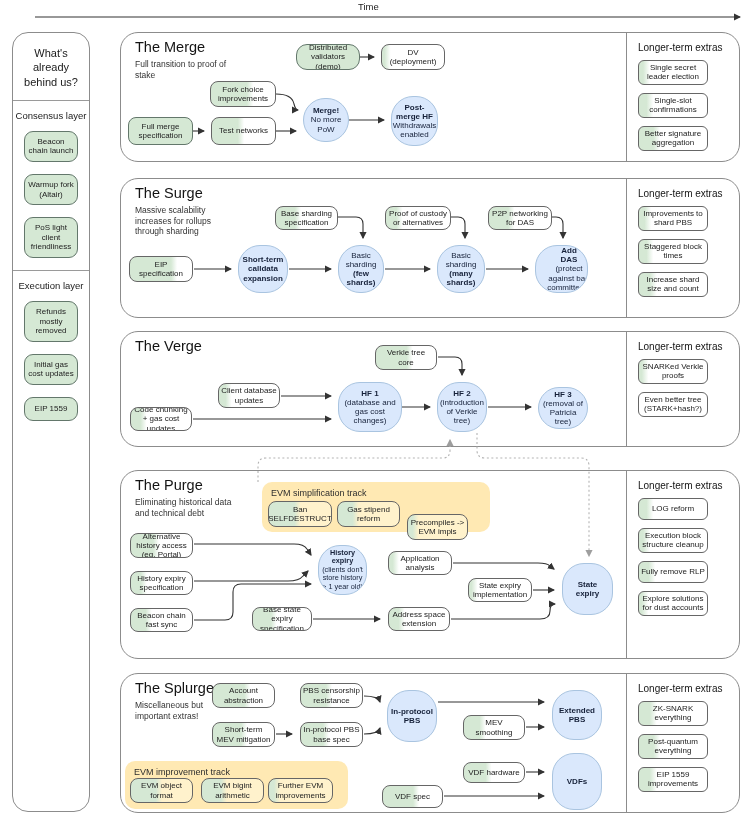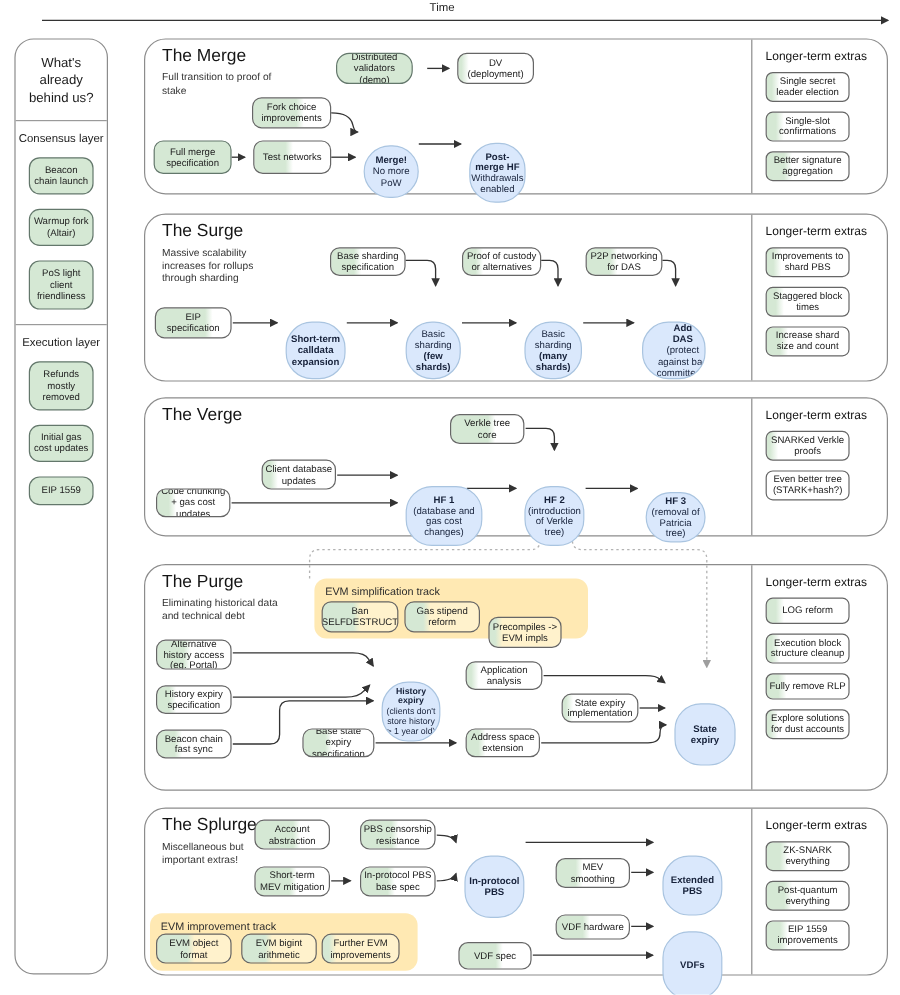--- a/index.html
+++ b/index.html
@@ -36,21 +36,21 @@
   
   #edges{position:absolute;left:0;top:0;z-index:2;}
   #edges path.solid{fill:none;stroke:#333;stroke-width:1.1px;}
   #edges path.dotted{fill:none;stroke:#b3b3b3;stroke-width:1.1px;stroke-dasharray:2 2.5;}
   #edges line.axis{stroke:#333;stroke-width:1.1px;}
 
   
   .node{position:absolute;border:1px solid #666;border-radius:8px;display:flex;flex-direction:column;
     align-items:center;justify-content:center;text-align:center;font-size:8px;line-height:1.15;
     color:#222;padding:2px;box-sizing:border-box;overflow:hidden;z-index:3;}
-  .node.milestone{background:#dae8fc;border-color:#a9c4e0;border-radius:22px;color:#16213a;margin-top:23px;}
+  .node.milestone{background:#dae8fc;border-color:#a9c4e0;border-radius:22px;color:#16213a;}
   .node.done{border-color:#63776b;}
   .node.small{font-size:7.3px;}
   .node .b{font-weight:bold;}
 </style>
 </head>
 <body>
 
 <div id="stage">
 
   <div class="time-label">Time</div>
@@ -177,21 +177,21 @@
     <path class="solid" d="M438 702 L544 702" marker-end="url(#arr)"></path>
     <path class="solid" d="M526 727 L544 727" marker-end="url(#arr)"></path>
     <path class="solid" d="M526 772 L544 772" marker-end="url(#arr)"></path>
     <path class="solid" d="M444 796 L544 796" marker-end="url(#arr)"></path>
 
     <path class="dotted" d="M258 482 L258 466 Q258 458 266 458 L443 458 Q450 458 450 450 L450 440" marker-end="url(#arrg)"></path>
     <path class="dotted" d="M477 433 L477 450 Q477 458 485 458 L581 458 Q589 458 589 466 L589 556" marker-end="url(#arrg)"></path>
   </svg>
 
   <div id="nodes">
-      <div class="node done" style="left: 280px; top: 44px; width: 64px; height: 26px; background: rgb(213, 232, 212); border-radius: 11px;">
+      <div class="node done" style="left: 296px; top: 44px; width: 64px; height: 26px; background: rgb(213, 232, 212); border-radius: 11px;">
         <div class="n">Distributed validators (demo)</div>
       </div>
       <div class="node wip" style="left: 381px; top: 44px; width: 64px; height: 26px; background: linear-gradient(90deg, rgb(213, 232, 212) 4%, rgb(255, 255, 255) 14%);">
         <div class="n">DV (deployment)</div>
       </div>
       <div class="node wip" style="left: 210px; top: 81px; width: 66px; height: 26px; background: linear-gradient(90deg, rgb(213, 232, 212) 56%, rgb(255, 255, 255) 66%);">
         <div class="n">Fork choice improvements</div>
       </div>
       <div class="node done" style="left: 128px; top: 117px; width: 65px; height: 28px; background: rgb(213, 232, 212);">
         <div class="n">Full merge specification</div>

